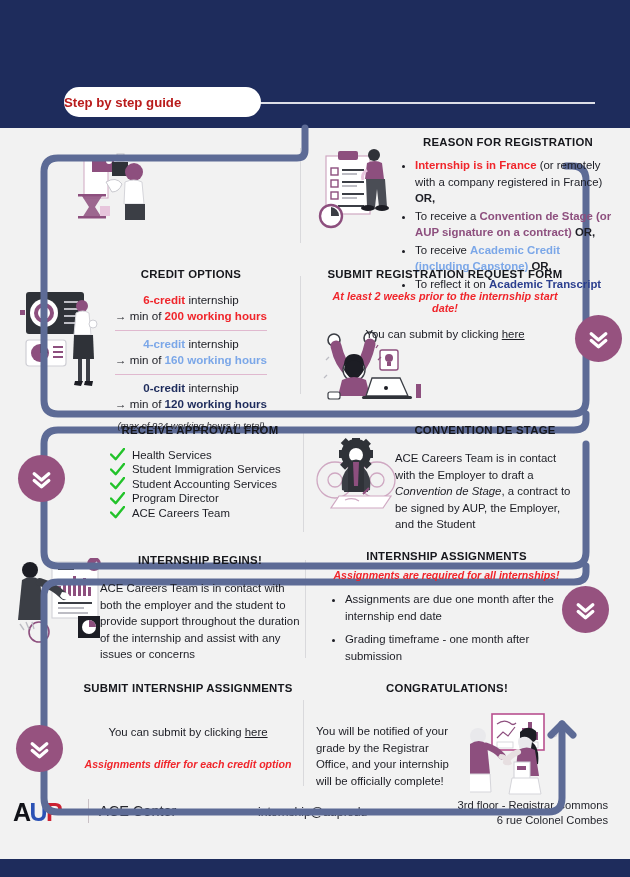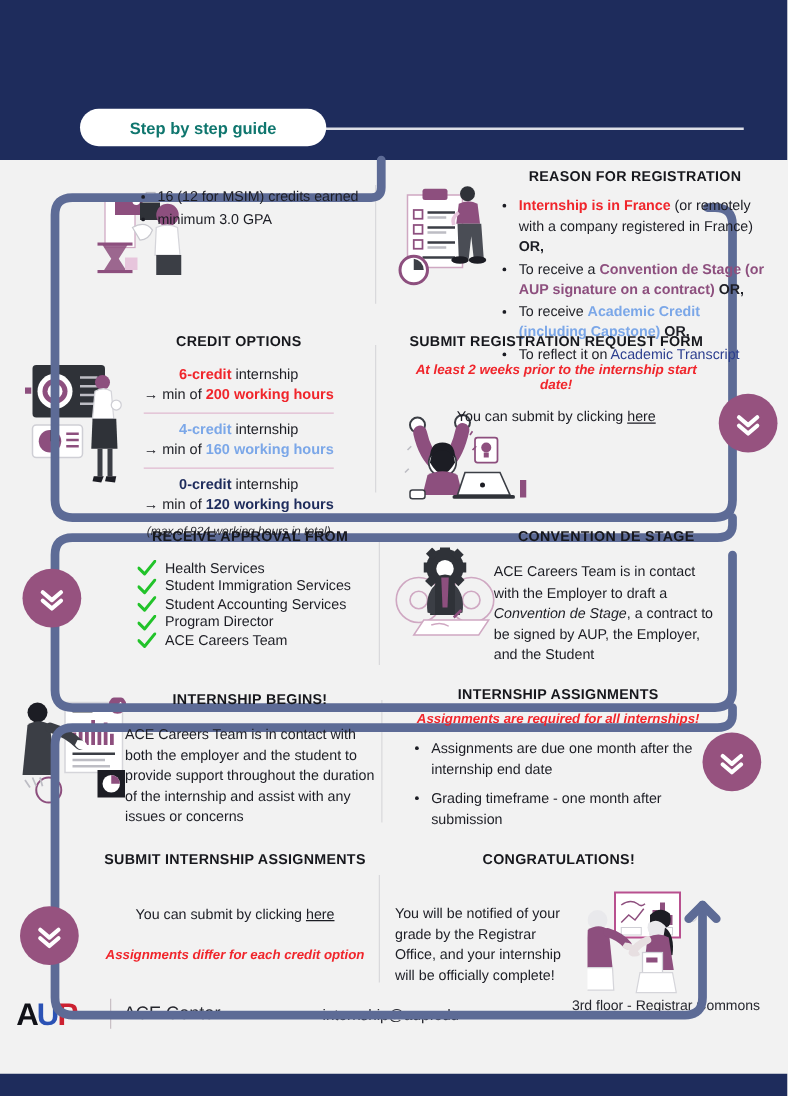--- a/index.html
+++ b/index.html
@@ -27,22 +27,22 @@
     letter-spacing:-0.6px;
     padding:0 14px;
     box-sizing:border-box;
   }
   .header-title .l1{display:block;}
   .header-title .l2{display:block;text-align:right;padding-right:34px;}
   .pill{
     position:absolute;left:64px;top:87px;
     height:30px;width:197px;
     background:#ffffff;border-radius:16px;
-    display:flex;align-items:center;justify-content:center;
-    color:#0f766e;font-size:13.2px;font-weight:bold;
+    display:flex;align-items:center;
+    color:#b91c1c;font-size:13.2px;font-weight:bold;
     z-index:3;
   }
   .header-rule{
     position:absolute;left:210px;top:102px;width:385px;height:1.6px;
     background:#ffffff;opacity:.85;
   }
 
   
   .footer-bar{
     position:absolute;left:0;bottom:0;width:630px;height:18px;background:#1e2c5c;
@@ -76,21 +76,21 @@
     text-align:center;letter-spacing:.25px;
   }
   .vdiv{position:absolute;width:1.4px;background:#d9d9dc;}
   .body-txt{font-size:11.4px;color:#1c1d24;line-height:1.45;}
   ul.bul{margin:0;padding-left:15px;}
   ul.bul li{margin-bottom:1px;font-size:11.4px;color:#1c1d24;line-height:1.45;}
   .red{color:#f0252b;font-weight:bold;}
   .red-i{color:#f0252b;font-weight:bold;font-style:italic;}
   .purple{color:#8d4f7e;font-weight:bold;}
   .lblue{color:#7ba7e8;font-weight:bold;}
-  .dblue{color:#2b3e8e;font-weight:normal;}
+  .dblue{color:#2b3e8e;font-weight:bold;}
   .navy{color:#1e2c5c;font-weight:bold;}
   .bold{font-weight:bold;}
   .ital{font-style:italic;}
   .ctr{text-align:center;}
   .under{text-decoration:underline;}
 
   
   .credit-line{font-size:11.6px;color:#1c1d24;text-align:center;line-height:1.42;}
   .credit-sep{height:1px;background:#e0b9cf;margin:5px auto;width:152px;}
   .credit-note{font-size:9.6px;font-style:italic;color:#2c2d34;text-align:center;margin-top:7px;}
@@ -129,24 +129,20 @@
   </svg>
 
   <div class="header">
     <div class="header-rule"></div>
   </div>
   <div class="pill">
     <span>Step by step guide</span>
   </div>
 
   <div class="sect" style="left:100px;top:136px;width:190px;">
-    <ul class="bul" style="margin-top:14px;padding-left:26px;">
-      <li>16 (12 for MSIM) credits earned</li>
-      <li>minimum 3.0 GPA</li>
-    </ul>
   </div>
 
   <svg class="ill" style="left:62px;top:152px;" width="90" height="78" viewBox="0 0 90 78">
     <rect x="22" y="8" width="24" height="38" fill="#fff" stroke="#cfa8c2" stroke-width="1"></rect>
     <rect x="30" y="4" width="22" height="16" fill="#8d4f7e"></rect>
     <circle cx="47" cy="9" r="3" fill="#fff"></circle>
     <rect x="50" y="10" width="16" height="14" fill="#2f3238"></rect>
     <rect x="55" y="2" width="7" height="7" fill="none" stroke="#bdbdc4" stroke-width="1"></rect>
     <path d="M20,44 L40,44 L33,55 L40,66 L20,66 L27,55 Z" fill="#8d4f7e" opacity=".85"></path>
     <rect x="16" y="42" width="28" height="2.5" fill="#8d4f7e"></rect>
@@ -463,17 +459,18 @@
 
   <div class="footer">
     <div class="aup-logo">
       <span class="a">A</span><span class="u">U</span><span class="p">P</span>
     </div>
     <div class="logo-div"></div>
     <div class="ace-center">ACE Center</div>
     <div class="footer-email">internship@aup.edu</div>
     <div class="footer-addr">
       <div>3rd floor - Registrar Commons</div>
+      <div>6 rue Colonel Combes</div>
     </div>
   </div>
   <div class="footer-bar"></div>
 
 </div>
 
 </body></html>

